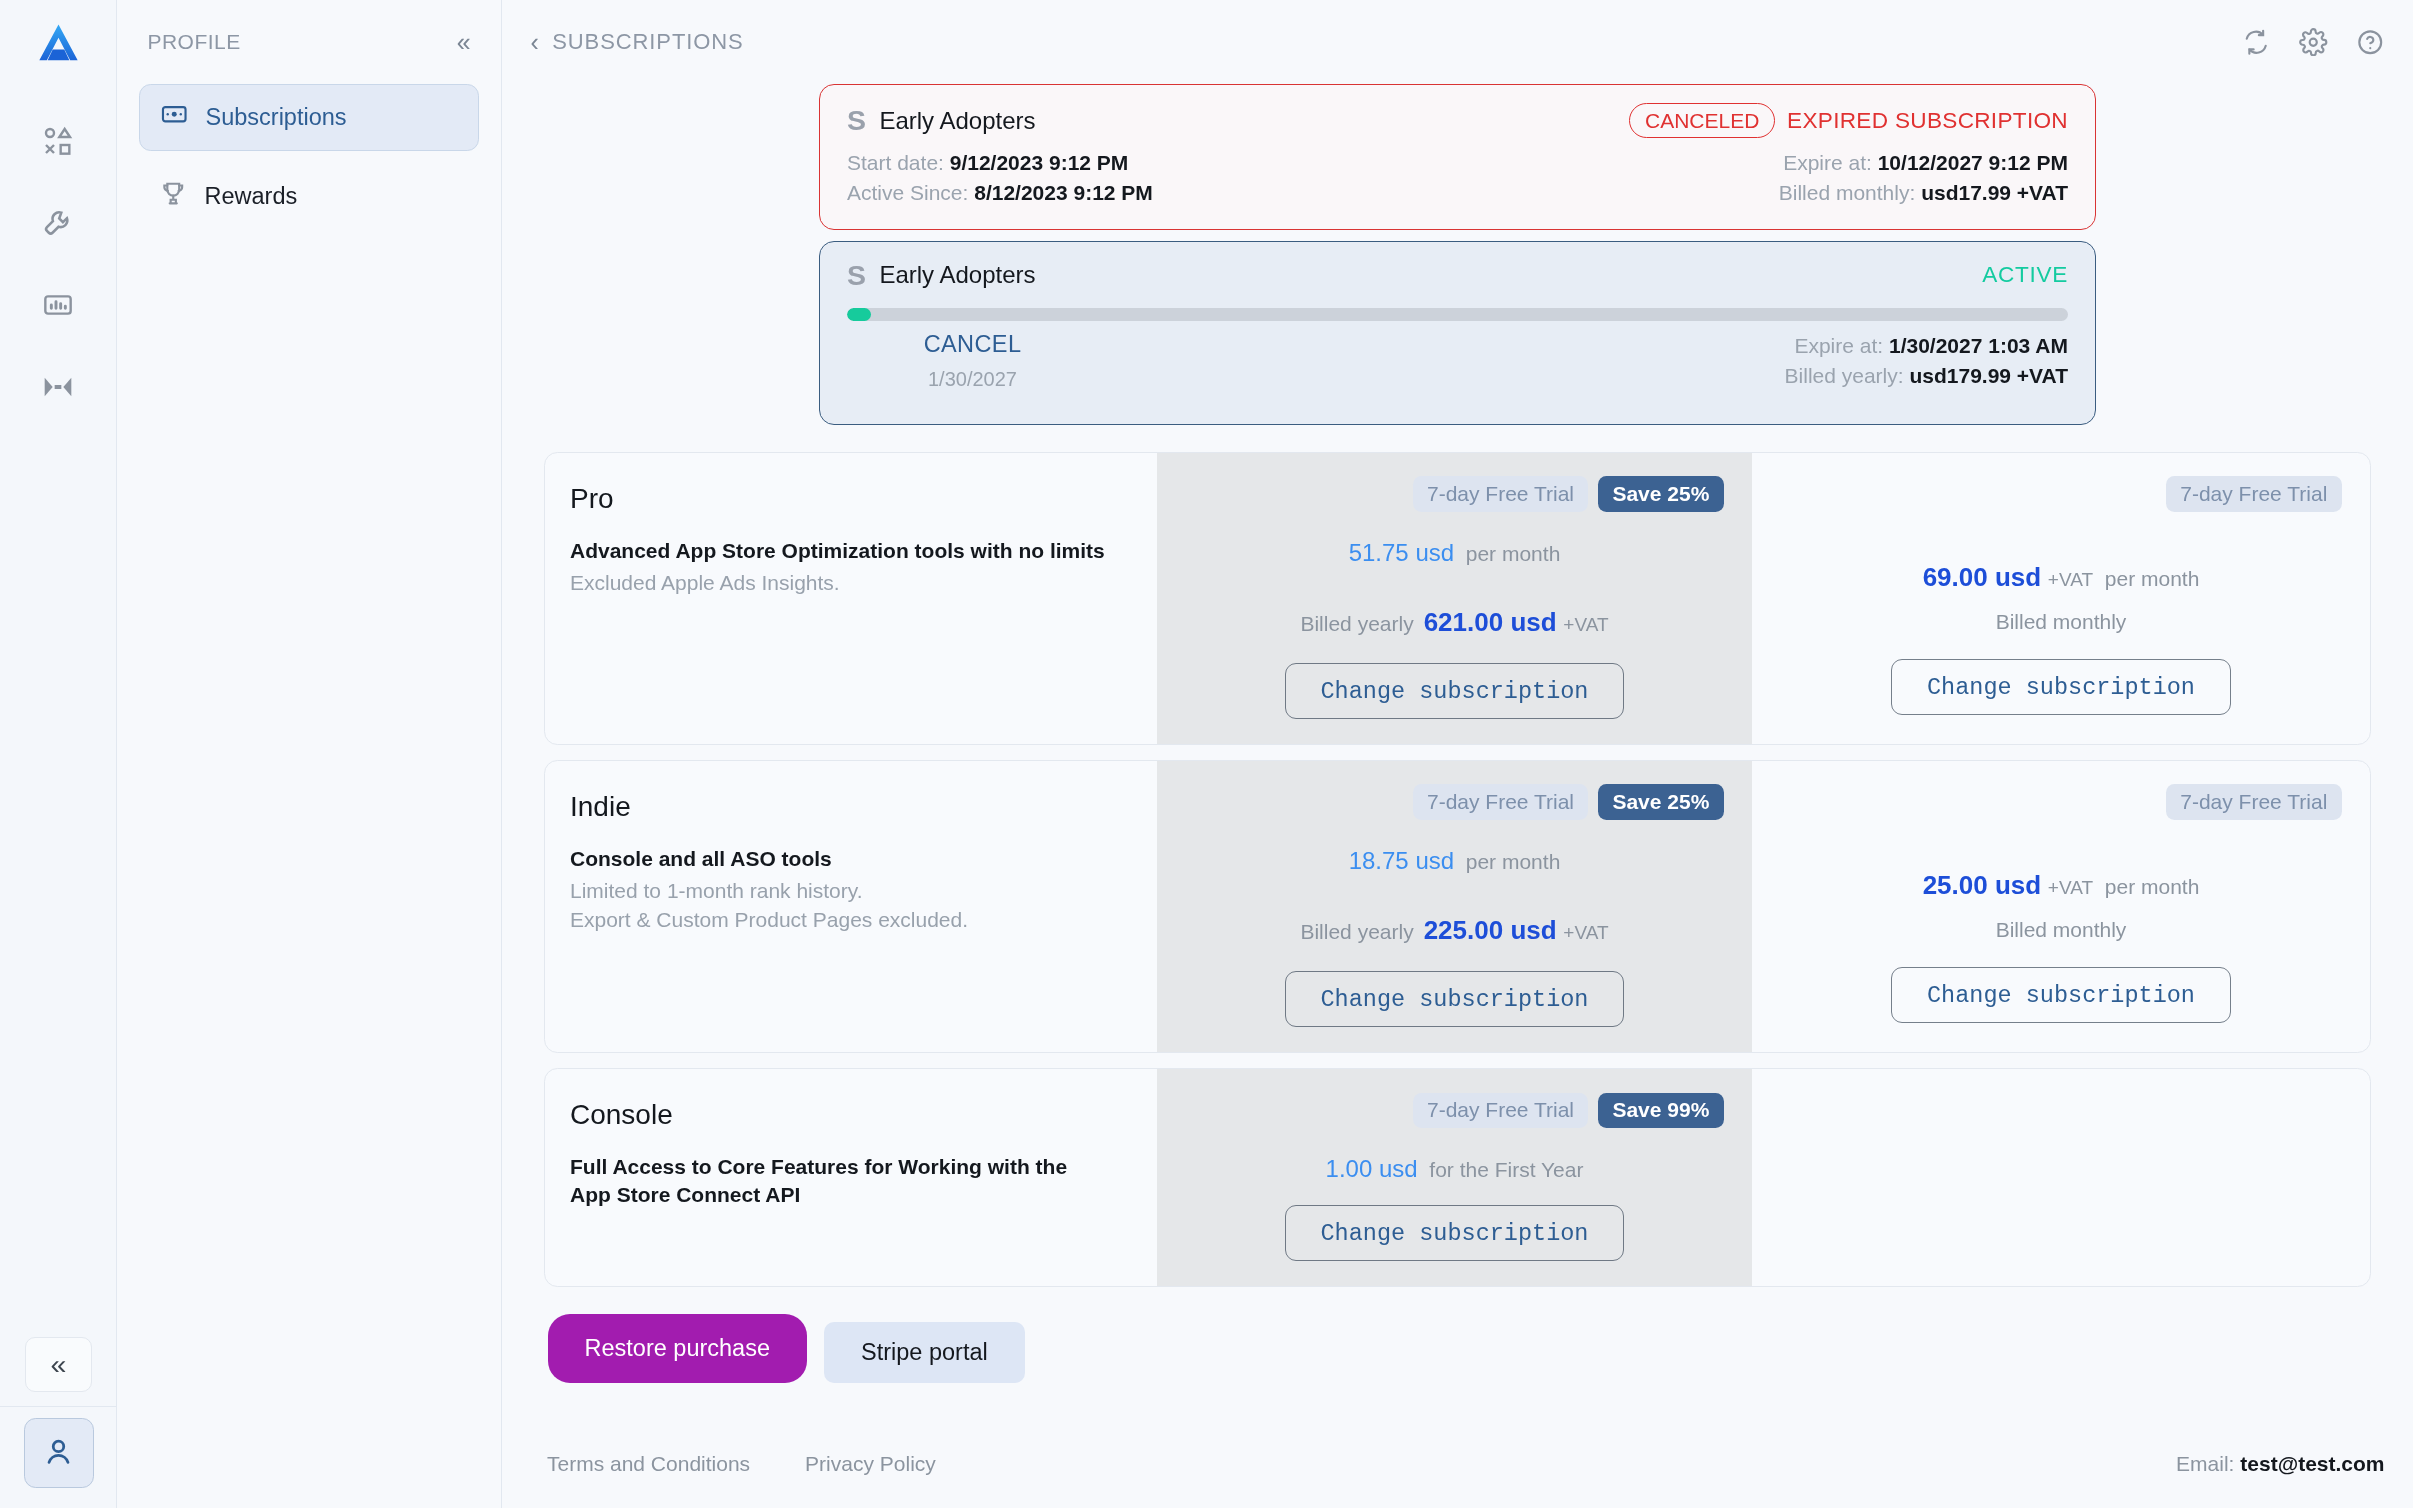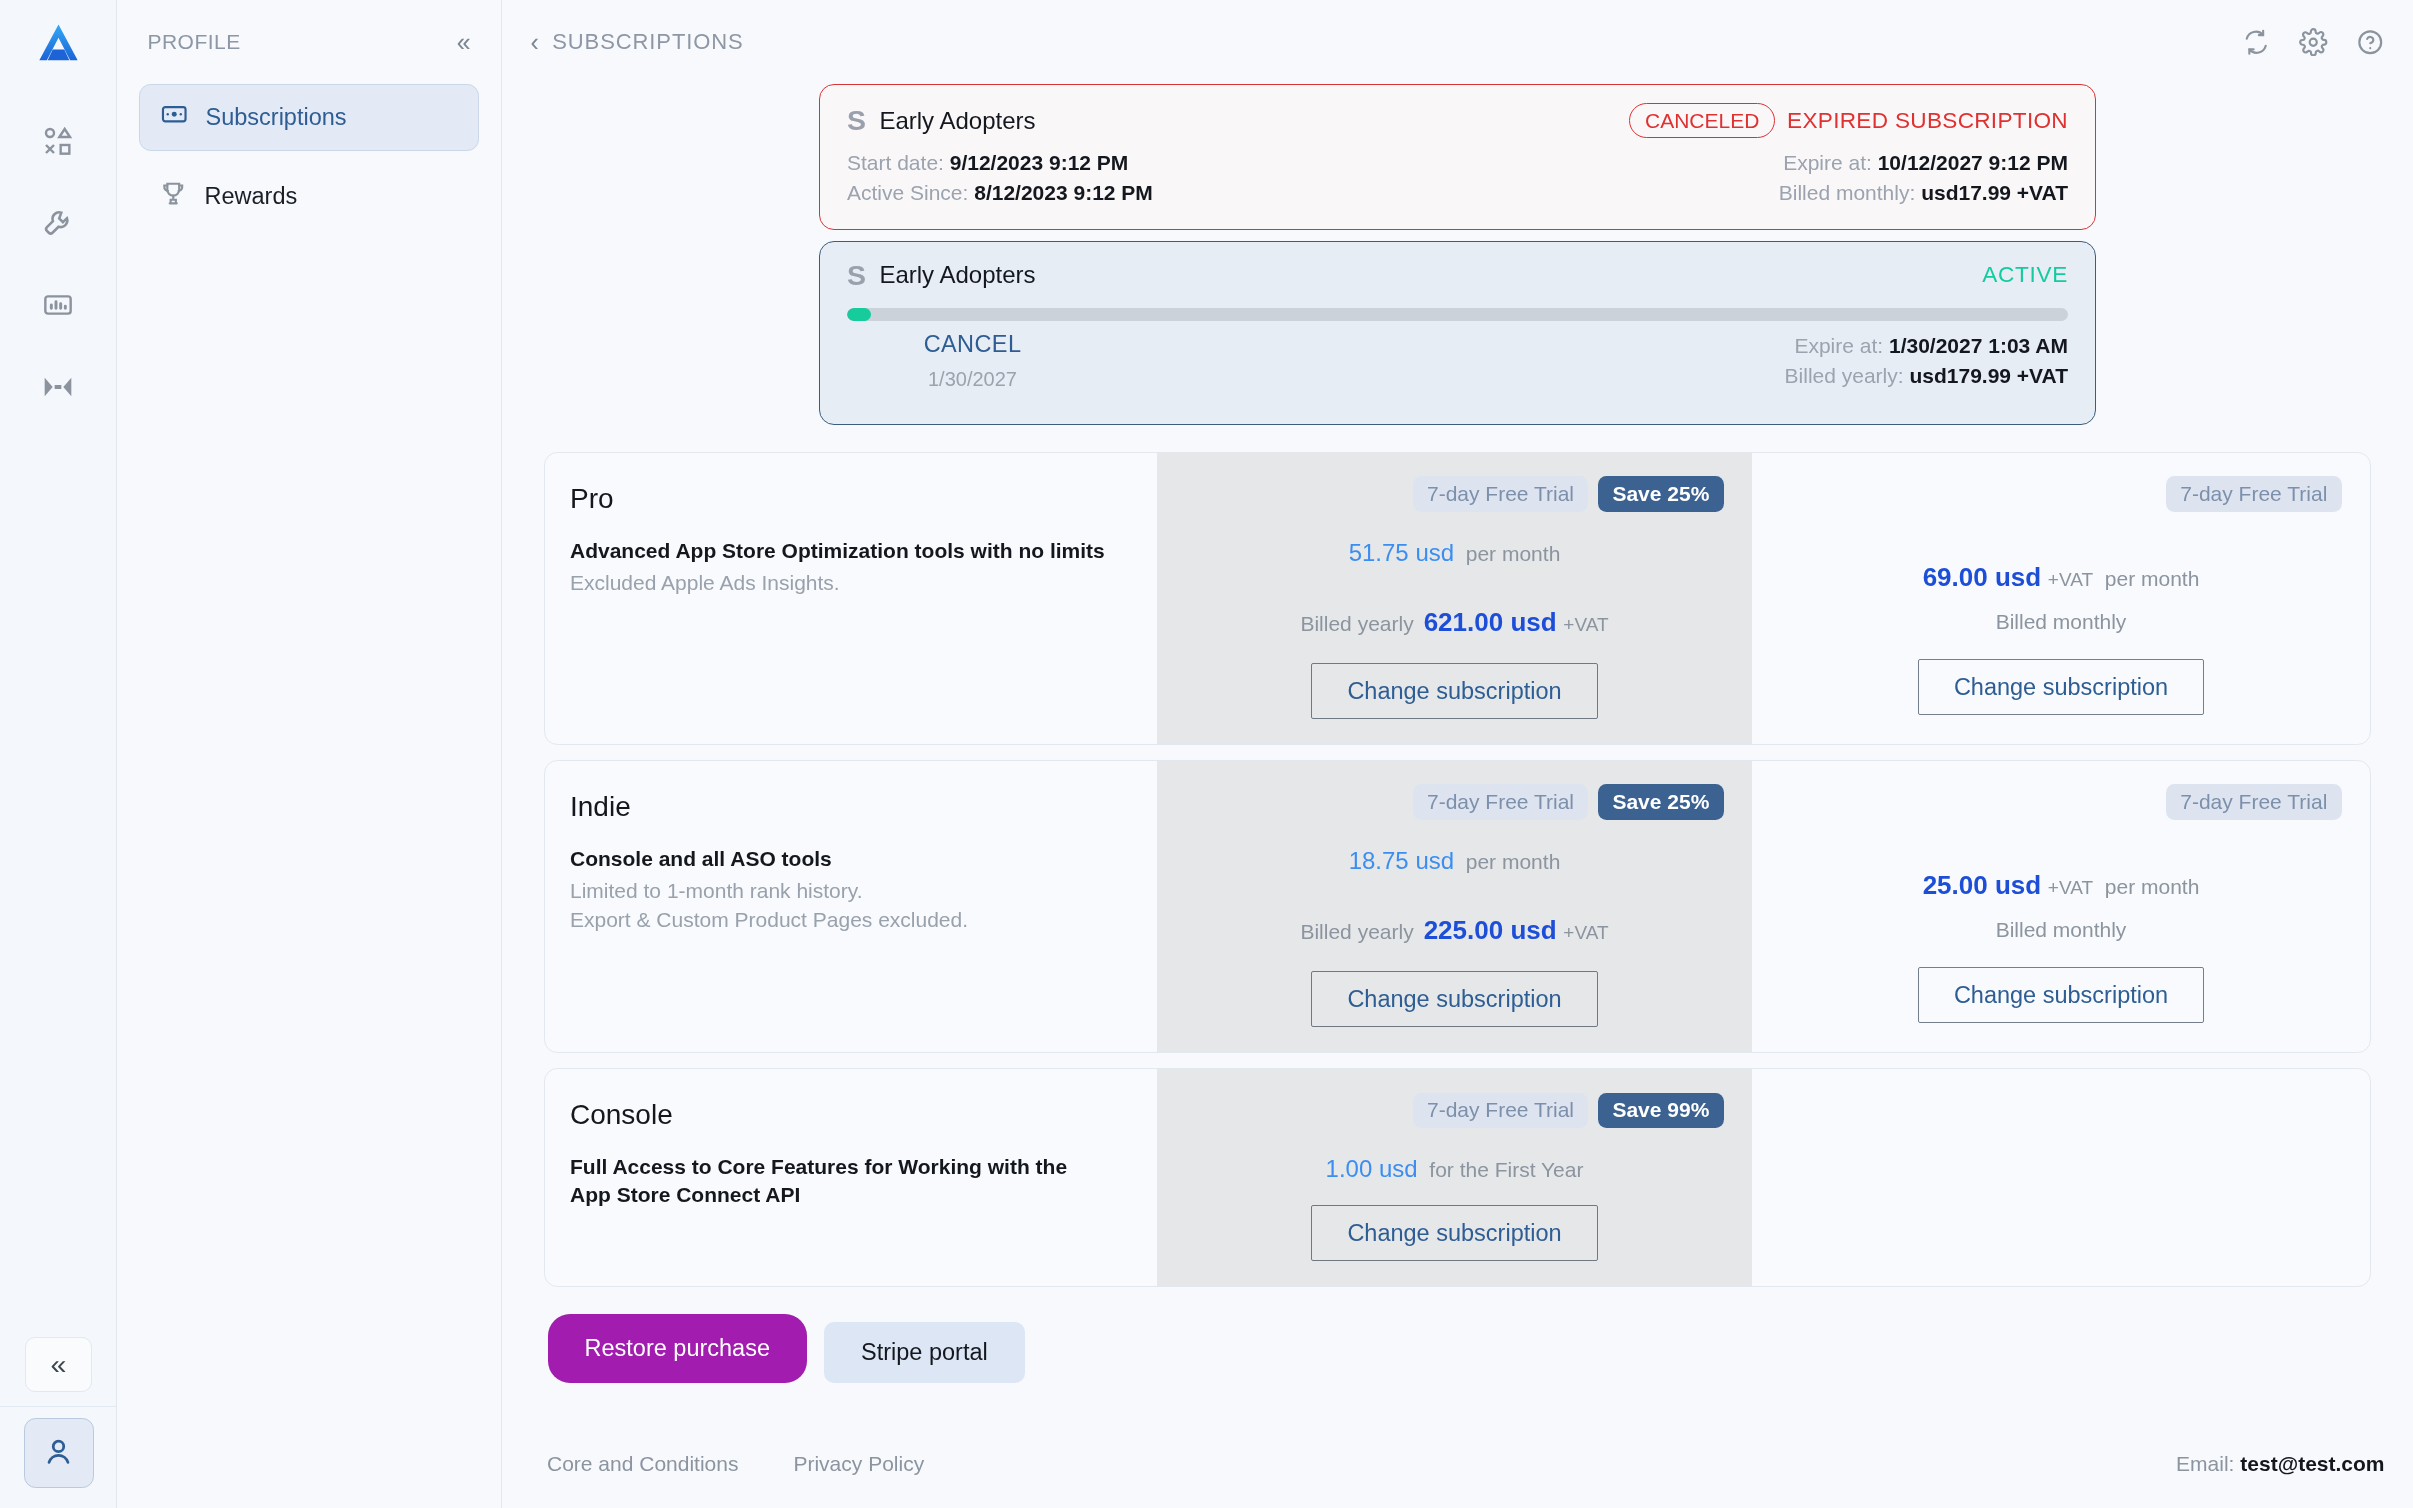--- a/index.html
+++ b/index.html
@@ -178,23 +178,23 @@
   .price-accent { font-size: 24px; color: #3b8ef0; }
   .price-bold { font-size: 26px; color: #1d4ed8; font-weight: bold; margin-top: 23px; }
   .price-note { font-size: 21px; color: #8b949f; margin-left: 11.7px; }
   .price-vat { font-size: 19px; color: #8b949f; margin-left: 6.7px; }
   .billed-line { margin-top: 17px; display: flex; align-items: baseline; justify-content: center; }
   .billed-label { font-size: 21px; color: #8b949f; margin-right: 10px; }
   .billed-only { font-size: 21px; color: #8b949f; }
   .btn-change {
     margin-top: 25px;
     background: transparent; border: 0.8px solid #6f7985;
-    border-radius: 2px; padding: 13.4px 35px;
+    border-radius: 11px; padding: 13.4px 35px;
     font-size: 23.5px; color: #2d5d93; cursor: pointer;
-    font-family: Liberation Sans, sans-serif;
+    font-family: Liberation Mono, monospace;
   }
   .btn-change.onwhite { border-color: #757f8b; }
 
   
   .actions { display: flex; gap: 17px; margin: 11.7px 0 0 17px; }
   .btn-primary {
     background: #a21caf; color: #fff; border: none;
     border-radius: 22px; padding: 17px 37px; font-size: 23.5px;
     cursor: pointer; font-family: "Liberation Sans", sans-serif;
   }
@@ -508,21 +508,21 @@
       </div>
 
       <div class="actions">
         <button class="btn-primary">Restore purchase</button>
         <button class="btn-secondary">Stripe portal</button>
       </div>
 
     </div>
 
     <div class="footer">
-      <span class="footer-link">Core and Conditions</span>
+      <span class="footer-link">Terms and Conditions</span>
       <span class="footer-link">Privacy Policy</span>
       <span class="footer-spacer"></span>
       <span class="footer-email">
         <span>Email:</span>
         <b>test@test.com</b>
       </span>
     </div>
 
   </div>
 </div>

